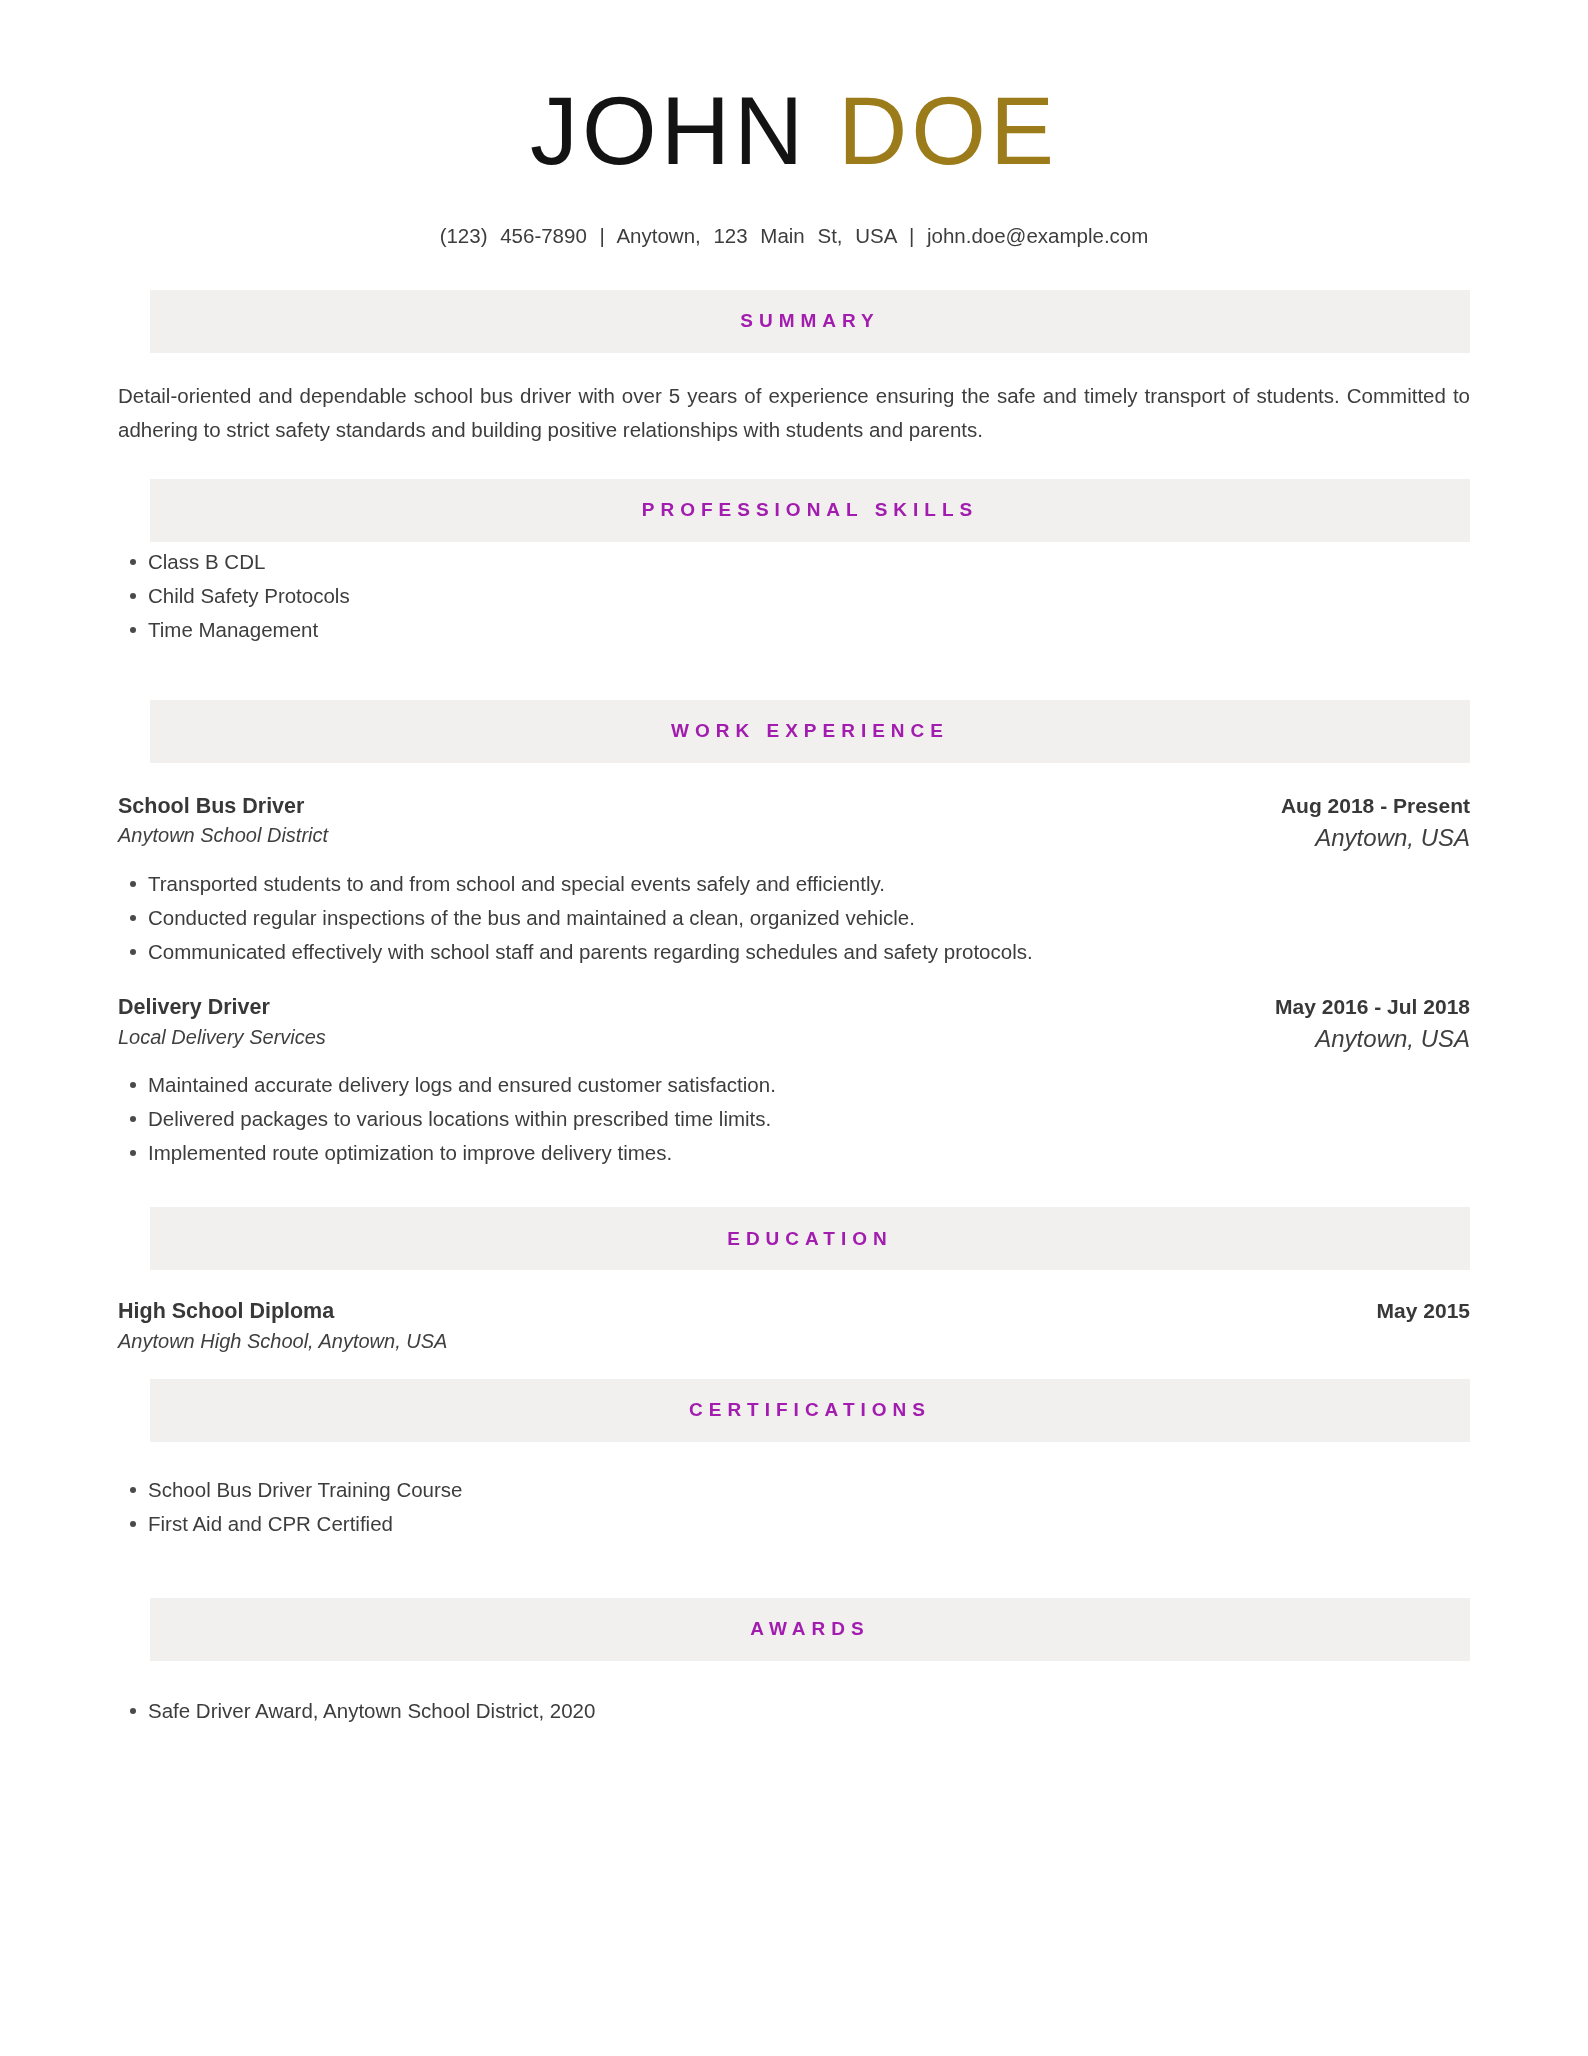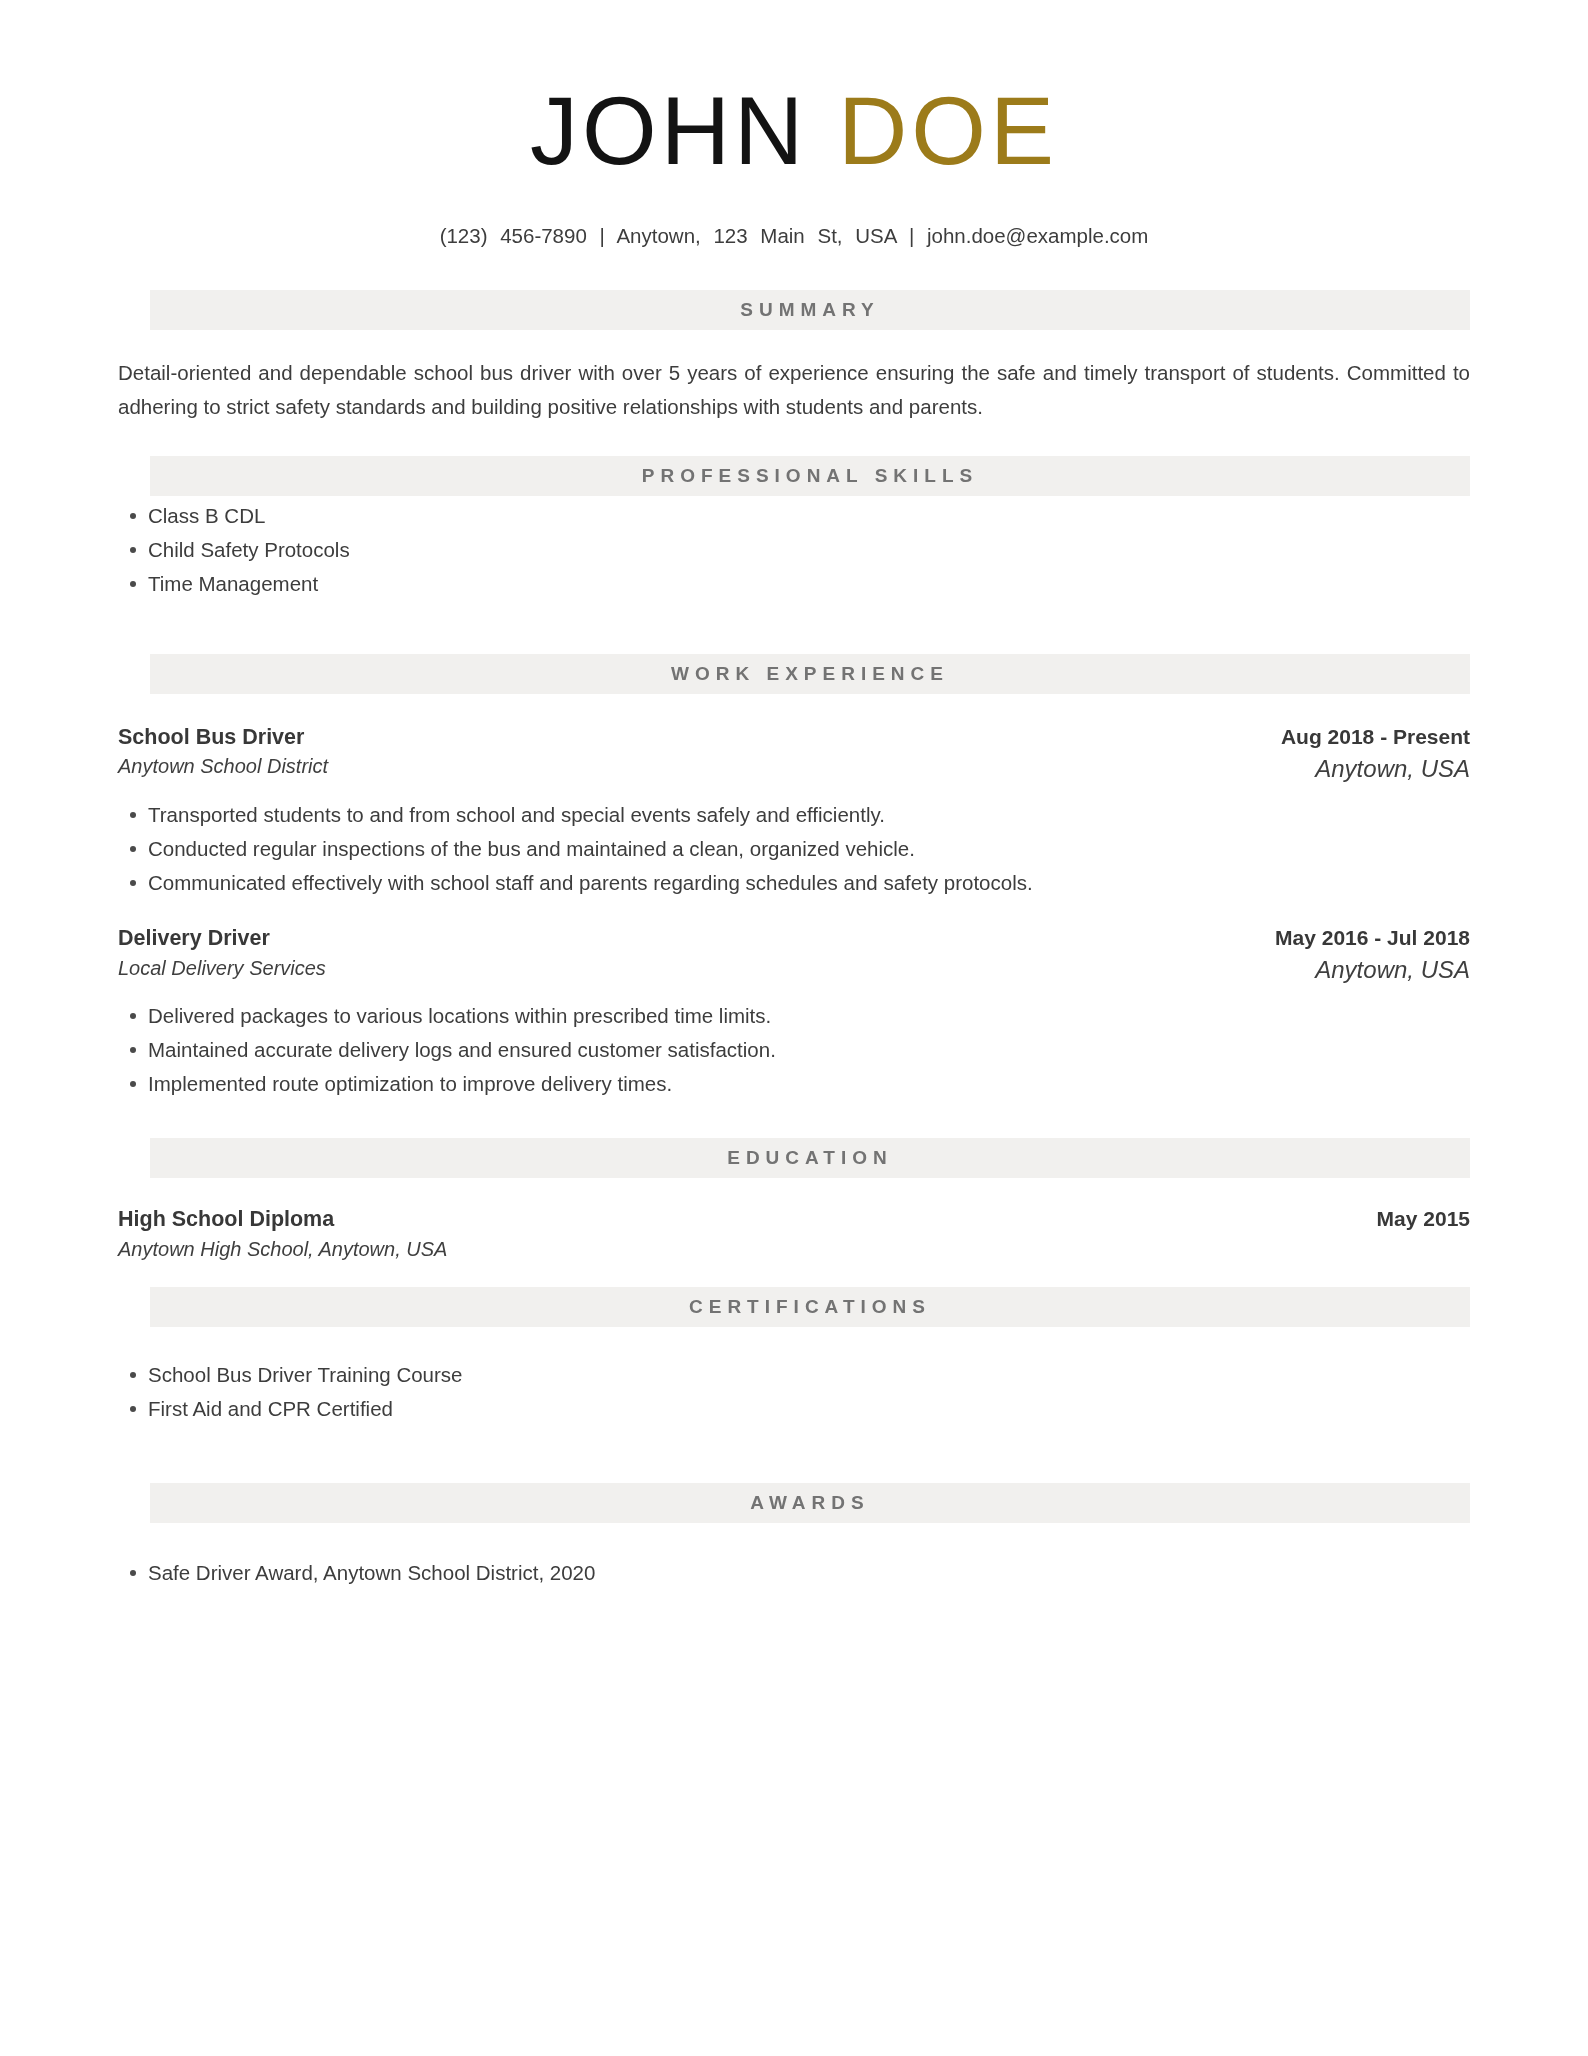--- a/index.html
+++ b/index.html
@@ -31,28 +31,28 @@
     margin-top: 40px;
     text-align: center;
     font-size: 20.5px;
     color: #3d3d3d;
     word-spacing: 7px;
   }
 
   
   .bar {
     background: #f1f0ee;
-    height: 40px;
+    height: 63px;
     display: flex;
     align-items: center;
     justify-content: center;
     font-size: 19px;
     font-weight: 700;
     letter-spacing: 6px;
-    color: #737373;
+    color: #a21caf;
     margin-left: 32px;
   }
   .bar-summary { margin-top: 42px; }
   .bar-skills  { margin-top: 32px; }
   .bar-we      { margin-top: 48px; }
   .bar-edu     { margin-top: 42px; }
   .bar-cert    { margin-top: 26px; }
   .bar-awards  { margin-top: 62px; }
 
   
@@ -171,22 +171,22 @@
       <div>
         <div class="job-title">Delivery Driver</div>
         <div class="job-company">Local Delivery Services</div>
       </div>
       <div class="job-right">
         <div class="job-dates">May 2016 - Jul 2018</div>
         <div class="job-location">Anytown, USA</div>
       </div>
     </div>
     <ul class="bullets">
+      <li><span>Maintained accurate delivery logs and ensured customer satisfaction.</span></li>
       <li><span>Delivered packages to various locations within prescribed time limits.</span></li>
-      <li><span>Maintained accurate delivery logs and ensured customer satisfaction.</span></li>
       <li><span>Implemented route optimization to improve delivery times.</span></li>
     </ul>
   </div>
 
   <div class="bar bar-edu">EDUCATION</div>
   <div class="job edu-entry">
     <div class="job-head">
       <div>
         <div class="job-title">High School Diploma</div>
         <div class="job-company">Anytown High School, Anytown, USA</div>

